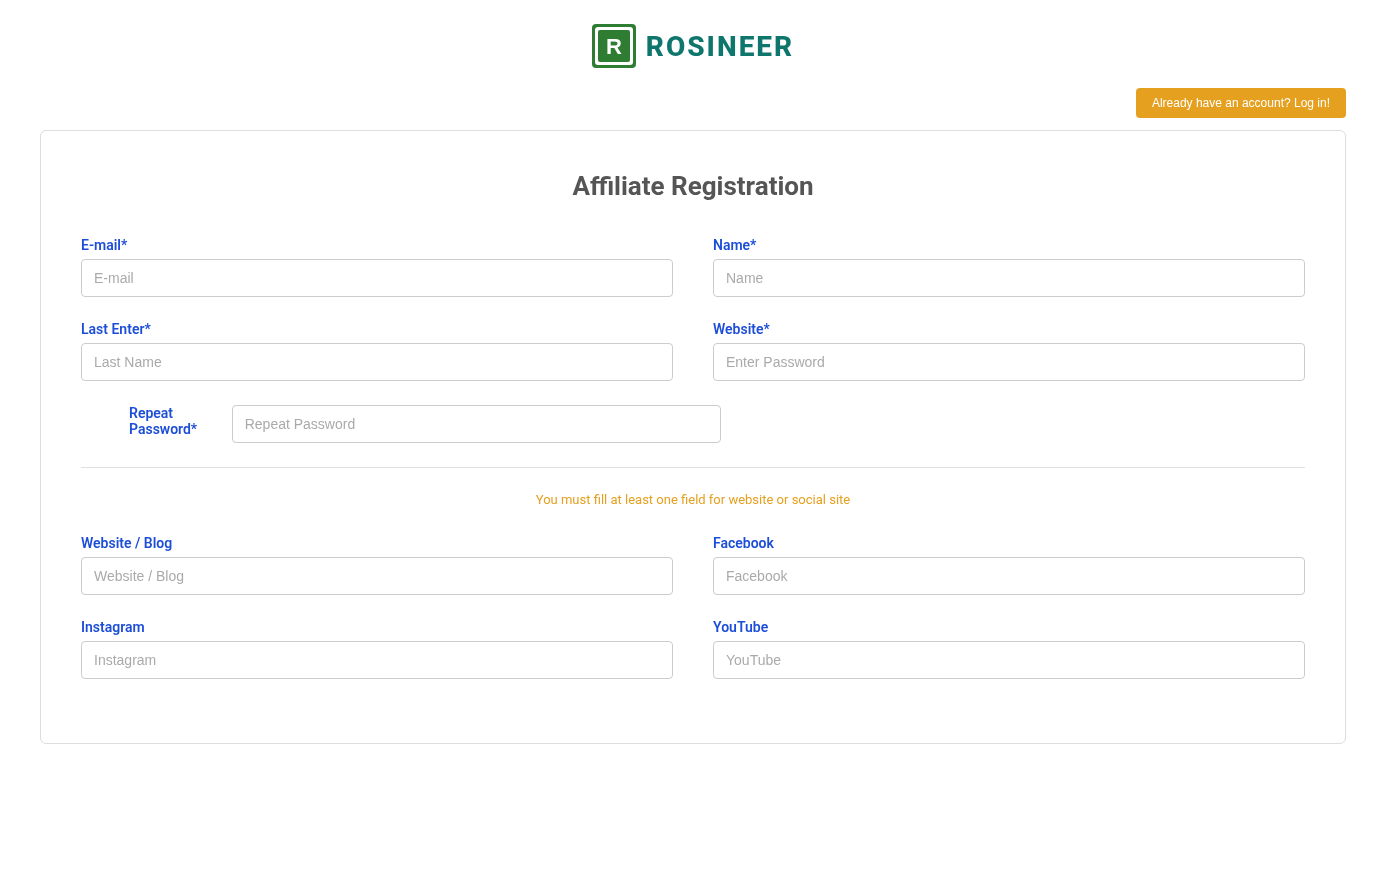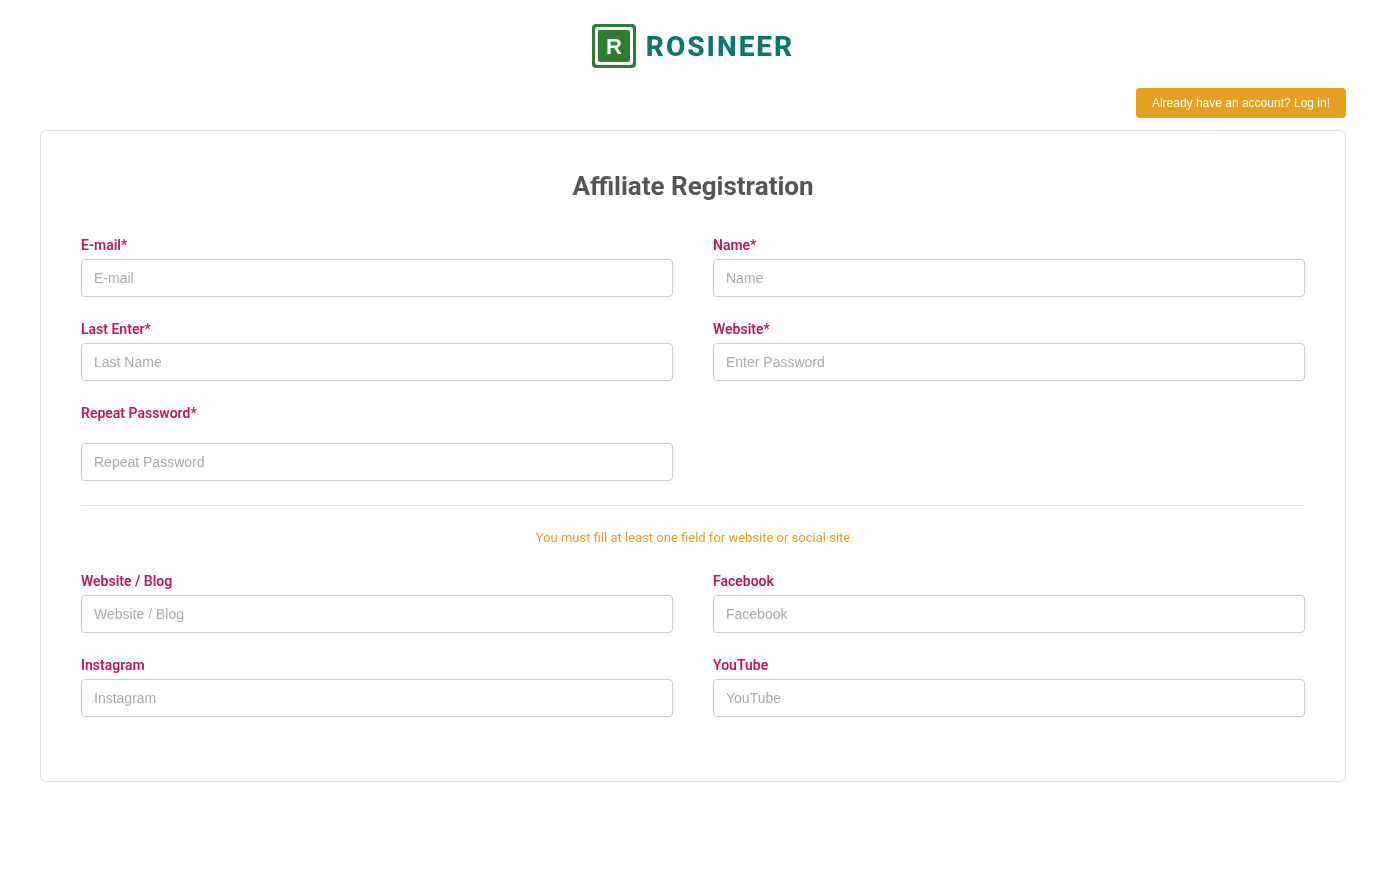--- a/index.html
+++ b/index.html
@@ -81,29 +81,29 @@
     }
 
     .form-group {
       display: flex;
       flex-direction: column;
       gap: 6px;
     }
 
     .form-group-half {
       display: flex;
-      flex-direction: column;
-      gap: 22px;
+      gap: 8px;
       grid-column: span 1;
+      margin-left: 48px;
     }
 
     label {
       font-size: 14px;
       font-weight: 600;
-      color: #be185d;
+      color: #1d4ed8;
     }
 
     input[type="text"],
     input[type="email"],
     input[type="password"] {
       width: 100%;
       padding: 10px 12px;
       border: 1px solid #ccc;
       border-radius: 4px;
       font-size: 14px;

